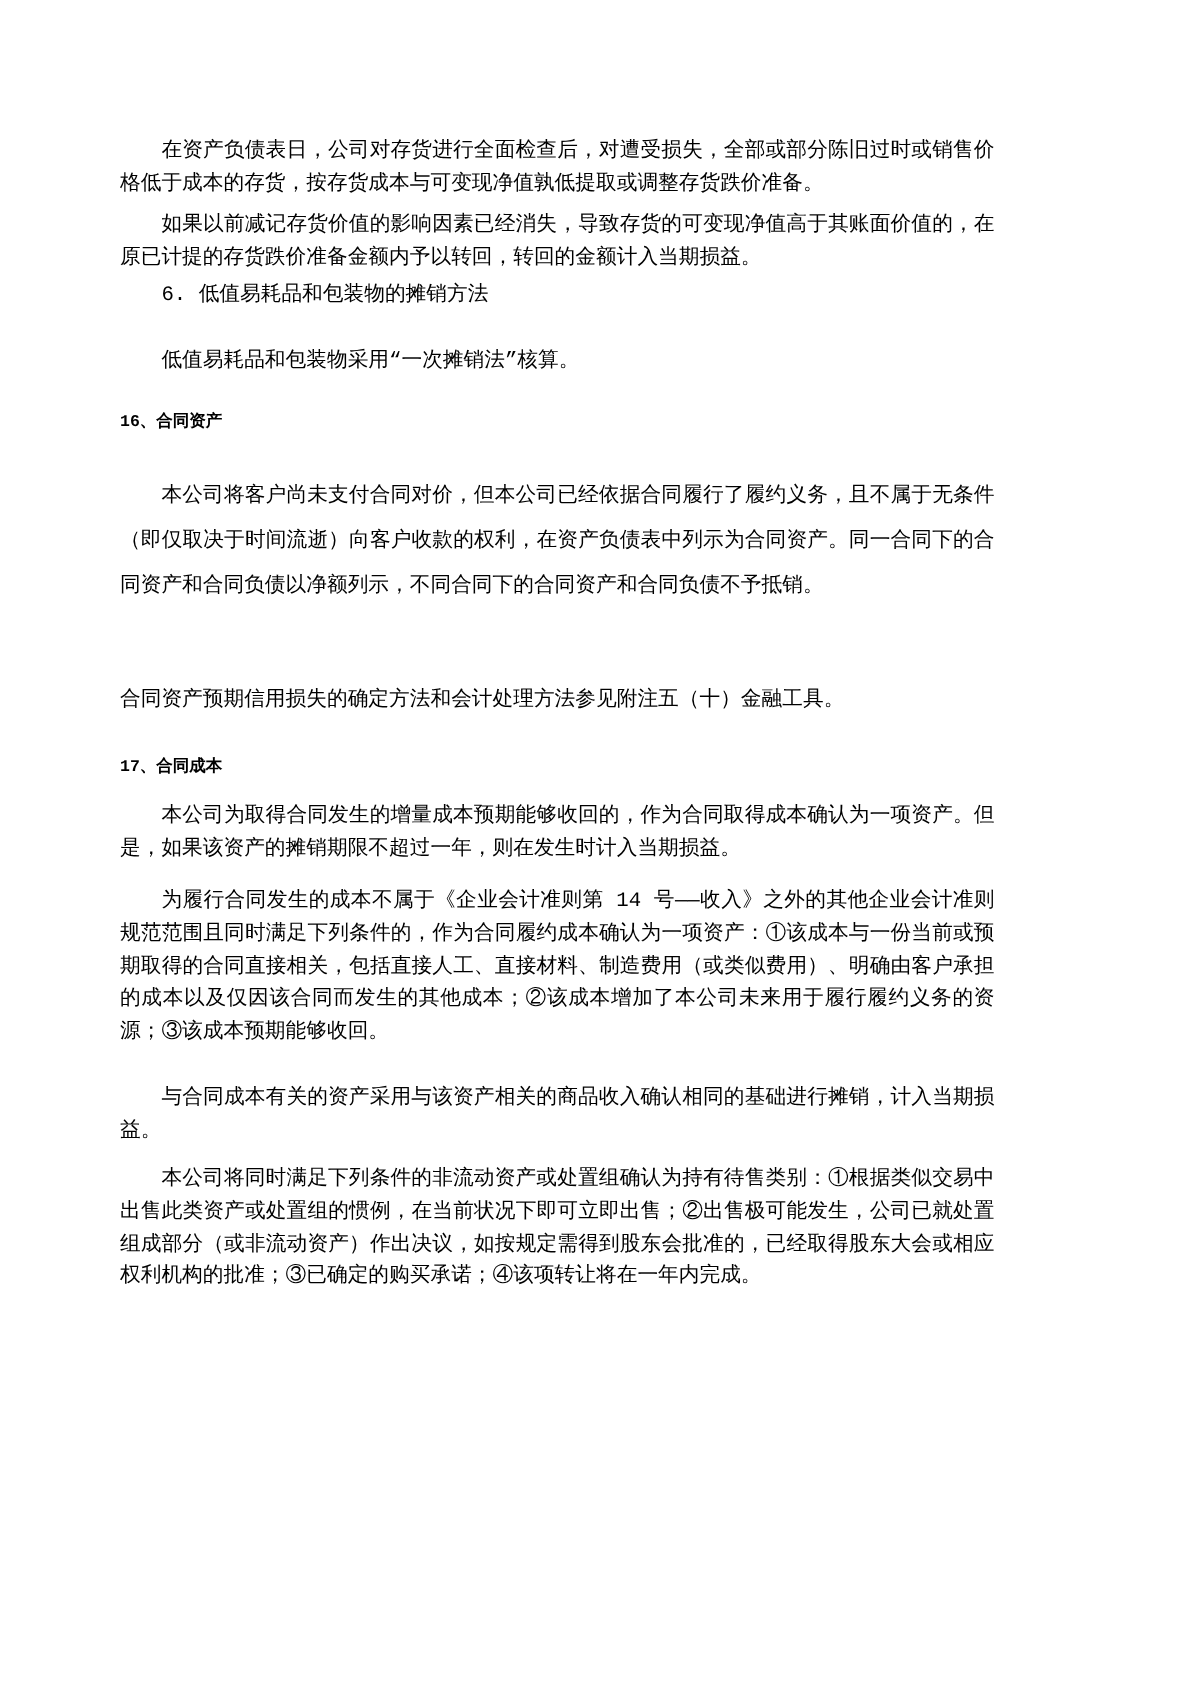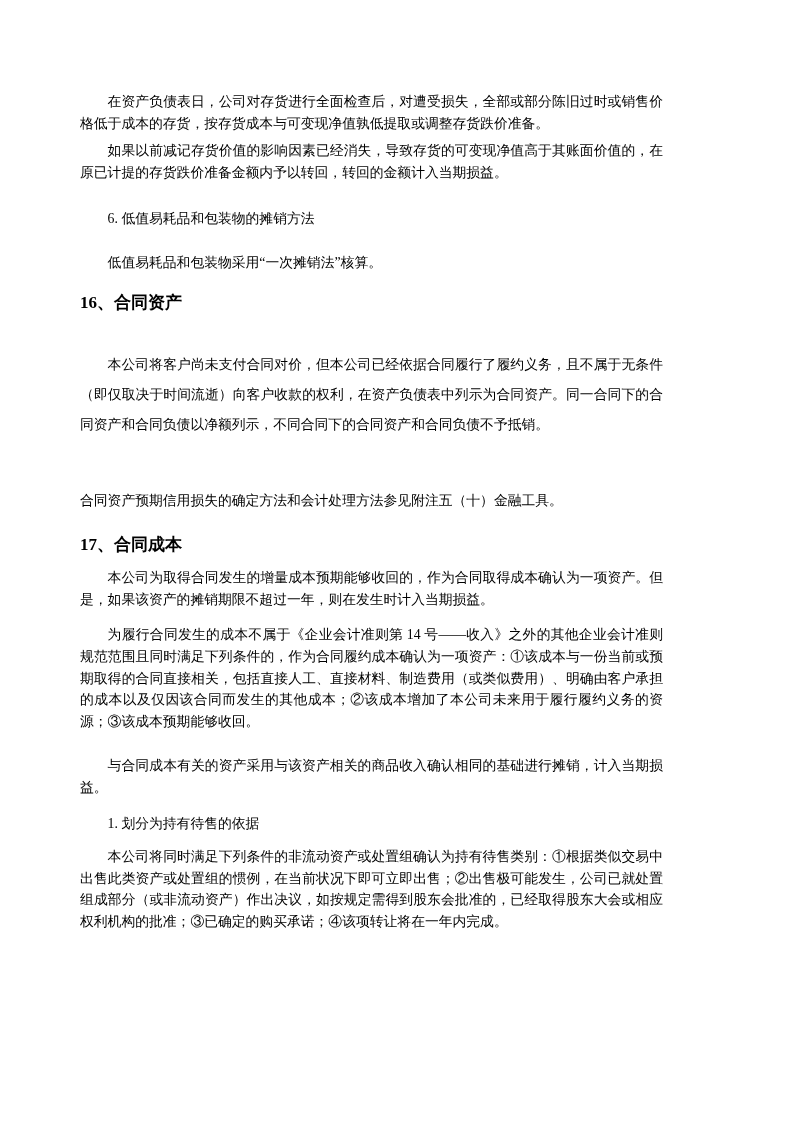--- a/index.html
+++ b/index.html
@@ -14,48 +14,49 @@
     font-family: "Liberation Serif", "DejaVu Serif", serif;
     overflow: hidden;
   }
   .page {
     box-sizing: border-box;
     width: 741px;
     height: 1122px;
     padding: 91px 78px 0 80px;
     background: #ffffff;
     overflow: hidden;
+    font-family: Liberation Mono, monospace;
   }
   .para {
     margin: 0;
     font-size: 13.8px;
     line-height: 21.7px;
     text-align: justify;
     text-indent: 2em;
     word-break: break-all;
   }
   .para.no-indent { text-indent: 0; }
   .para.wide { line-height: 30px; }
   .heading {
     margin: 0;
-    font-size: 17px;
+    font-size: 11px;
     line-height: 22px;
     font-weight: bold;
     text-align: left;
   }
   .mt6  { margin-top: 6px; }
   .mt8  { margin-top: 22px; }
-  .mt9  { margin-top: 24px; }
+  .mt9  { margin-top: 3px; }
   .mt11 { margin-top: 11px; }
   .mt13 { margin-top: 13px; }
   .mt14 { margin-top: 14px; }
   .mt15 { margin-top: 15px; }
   .mt17 { margin-top: 17px; }
   .mt19 { margin-top: 19px; }
-  .mt20 { margin-top: 36px; }
+  .mt20 { margin-top: 24px; }
   .mt22 { margin-top: 22px; }
   .mt50 { margin-top: 50px; }
 </style>
 </head>
 <body>
 
 <div class="page">
 
   <p class="para">在资产负债表日，公司对存货进行全面检查后，对遭受损失，全部或部分陈旧过时或销售价格低于成本的存货，按存货成本与可变现净值孰低提取或调整存货跌价准备。</p>
 
@@ -74,18 +75,17 @@
 
   <h2 class="heading mt22">17、合同成本</h2>
 
   <p class="para mt11">本公司为取得合同发生的增量成本预期能够收回的，作为合同取得成本确认为一项资产。但是，如果该资产的摊销期限不超过一年，则在发生时计入当期损益。</p>
 
   <p class="para mt14">为履行合同发生的成本不属于《企业会计准则第 14 号——收入》之外的其他企业会计准则规范范围且同时满足下列条件的，作为合同履约成本确认为一项资产：①该成本与一份当前或预期取得的合同直接相关，包括直接人工、直接材料、制造费用（或类似费用）、明确由客户承担的成本以及仅因该合同而发生的其他成本；②该成本增加了本公司未来用于履行履约义务的资源；③该成本预期能够收回。</p>
 
   <p class="para mt8">与合同成本有关的资产采用与该资产相关的商品收入确认相同的基础进行摊销，计入当期损益。</p>
 
 
-  <p class="para mt15">1. 划分为持有待售的依据</p>
 
   <p class="para mt11">本公司将同时满足下列条件的非流动资产或处置组确认为持有待售类别：①根据类似交易中出售此类资产或处置组的惯例，在当前状况下即可立即出售；②出售极可能发生，公司已就处置组成部分（或非流动资产）作出决议，如按规定需得到股东会批准的，已经取得股东大会或相应权利机构的批准；③已确定的购买承诺；④该项转让将在一年内完成。</p>
 
 
 </div>
 
 </body></html>

